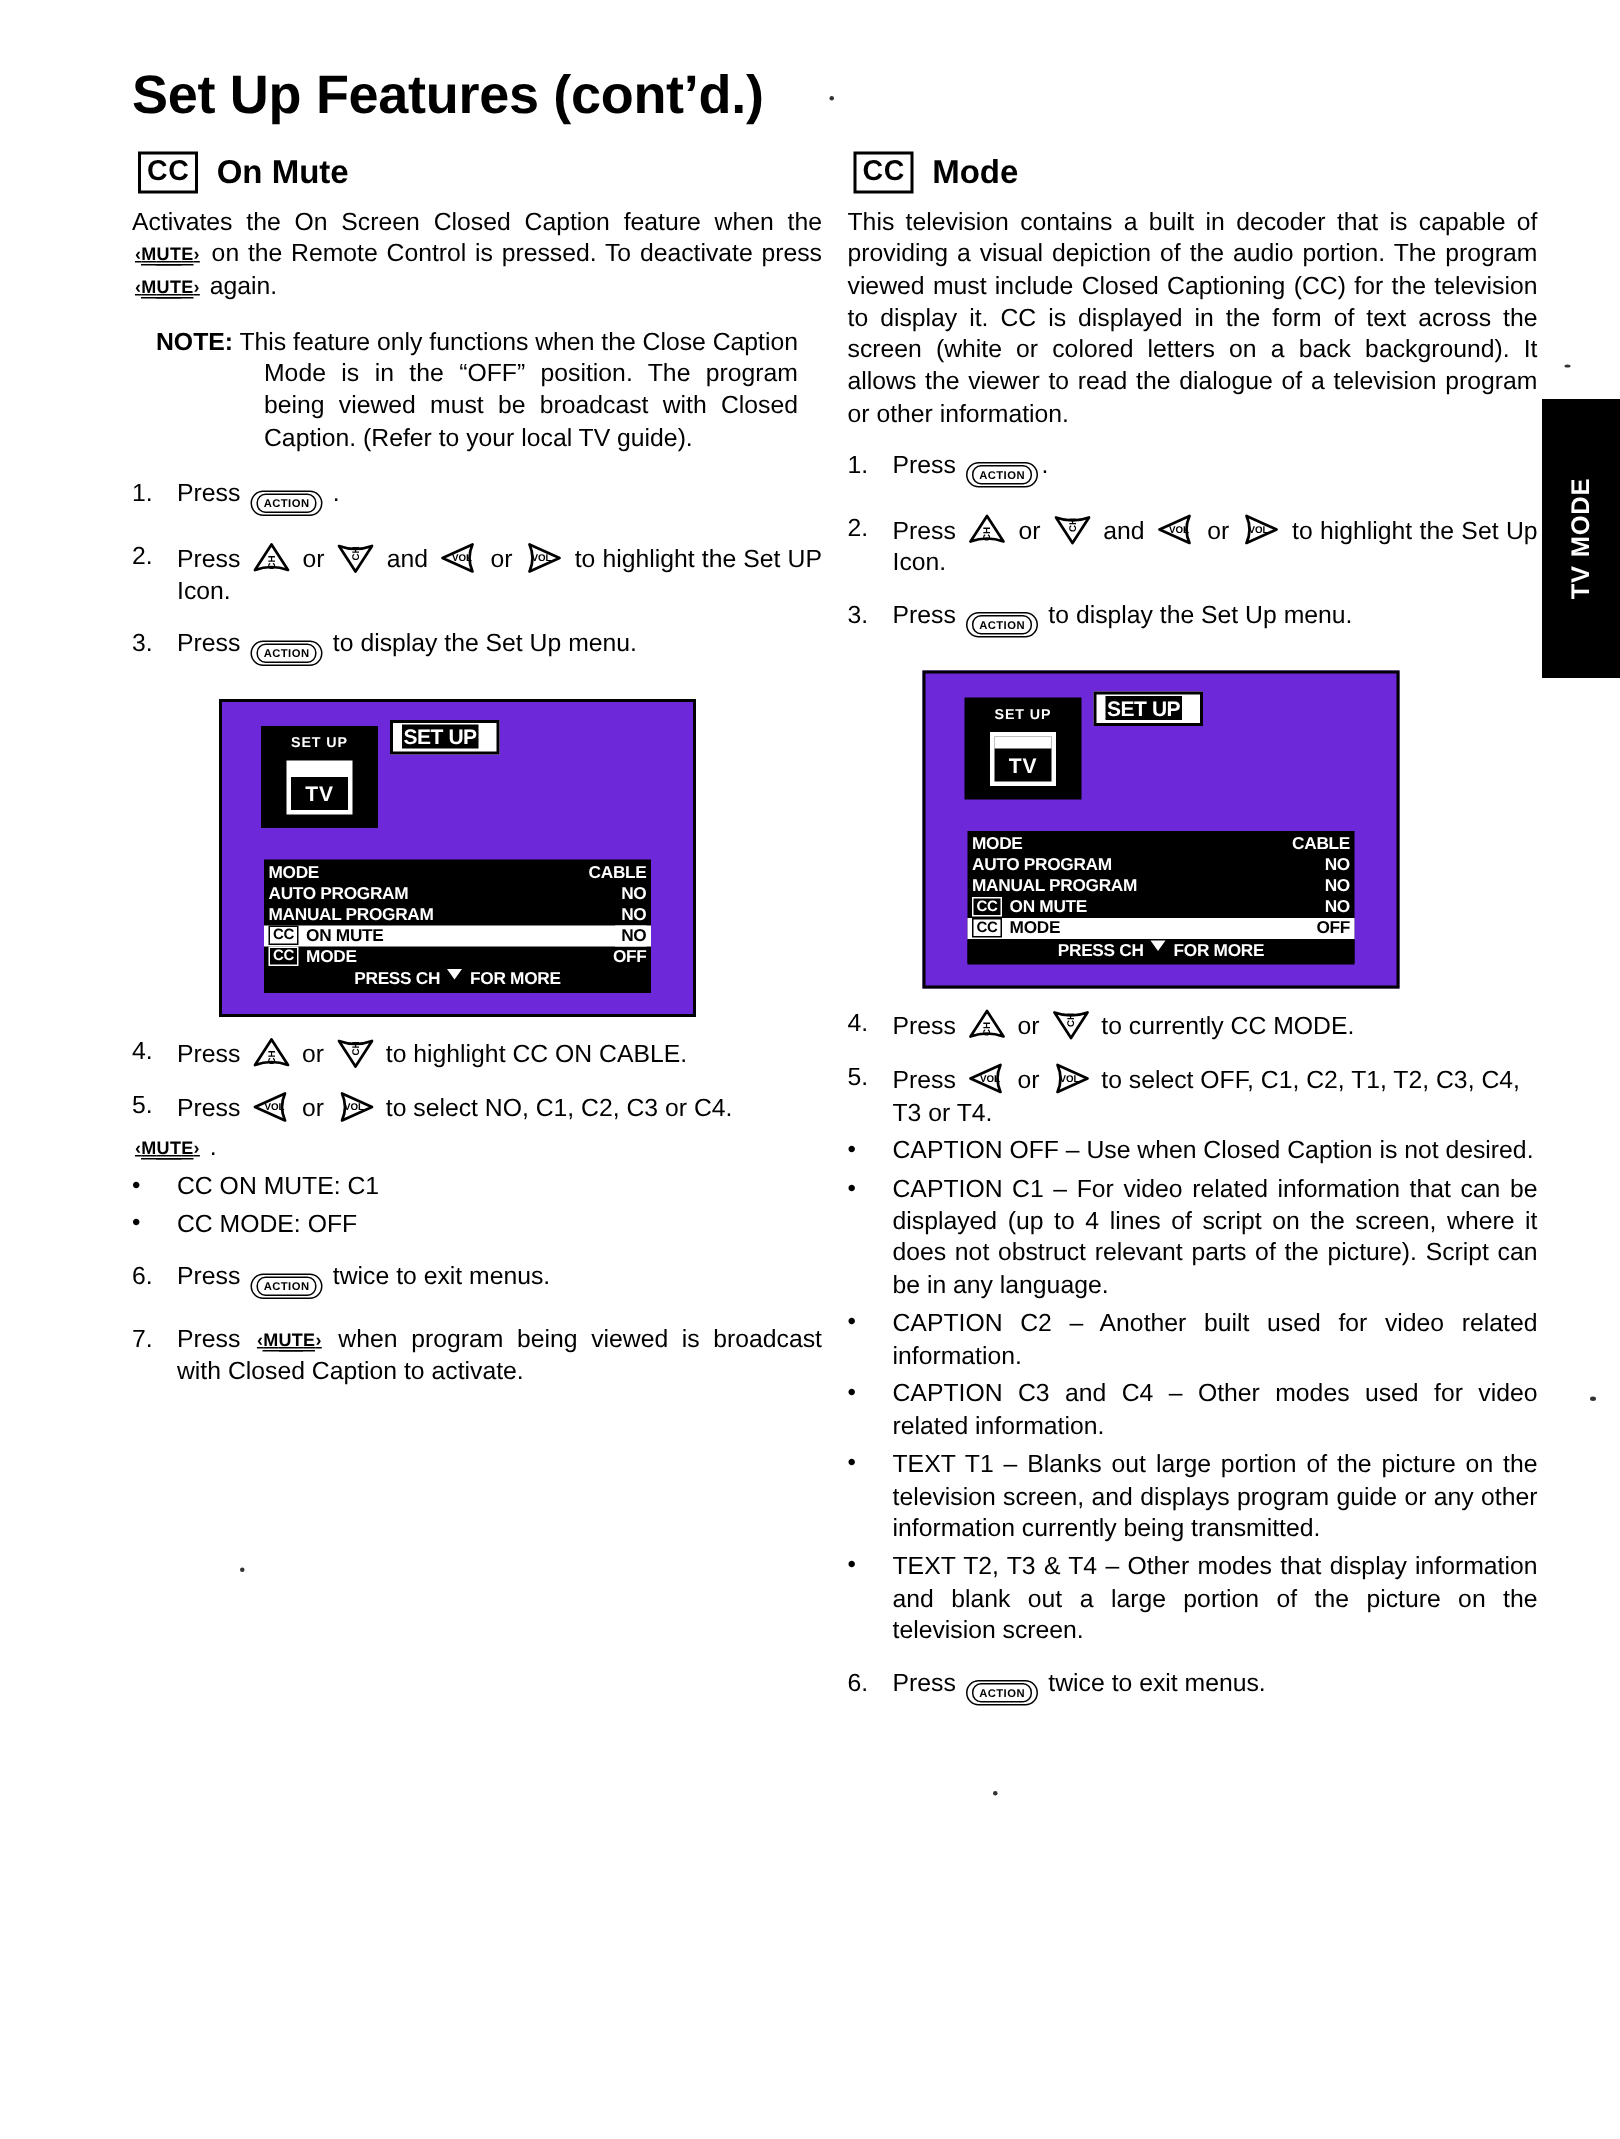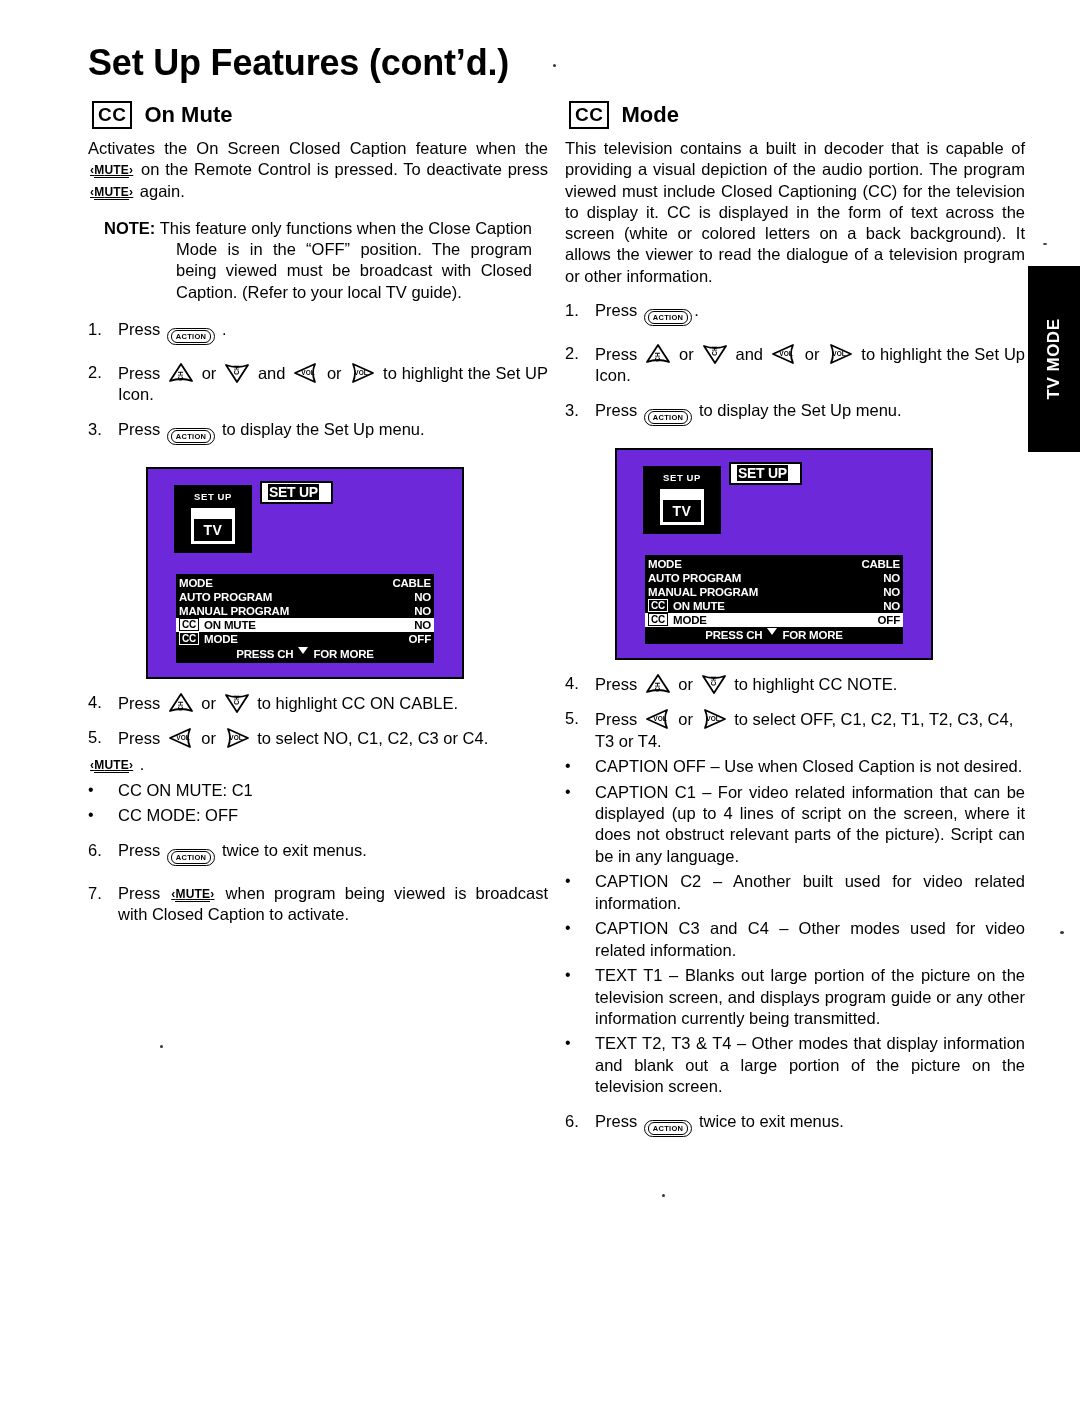--- a/index.html
+++ b/index.html
@@ -574,21 +574,21 @@
 
     <ul class="steps">
       <li class="step">
         <span class="step-num">4.</span>
         <span class="step-txt nojust"><span>Press </span><span class="key-arrow"><svg width="26" height="22" viewBox="0 0 26 22">
                 <path d="M13 2 L24 19 Q13 15 2 19 Z" fill="none" stroke="#000" stroke-width="1.8" stroke-linejoin="round"></path>
                 <text x="13" y="16" font-size="6.5" font-weight="bold" text-anchor="middle" font-family="Liberation Sans, sans-serif" transform="rotate(-90 13 14)">CH</text>
               </svg></span><span> or </span><span class="key-arrow"><svg width="26" height="22" viewBox="0 0 26 22">
                 <path d="M13 20 L2 3 Q13 7 24 3 Z" fill="none" stroke="#000" stroke-width="1.8" stroke-linejoin="round"></path>
                 <text x="13" y="10" font-size="6.5" font-weight="bold" text-anchor="middle" font-family="Liberation Sans, sans-serif" transform="rotate(-90 13 8)">CH</text>
-              </svg></span><span> to highlight CC NOTE.</span></span>
+              </svg></span><span> to currently CC MODE.</span></span>
       </li>
       <li class="step">
         <span class="step-num">5.</span>
         <span class="step-txt nojust"><span>Press </span><span class="key-arrow"><svg width="26" height="22" viewBox="0 0 26 22">
                 <path d="M2 11 L22 2 Q18 11 22 20 Z" fill="none" stroke="#000" stroke-width="1.8" stroke-linejoin="round"></path>
                 <text x="15" y="13" font-size="6.5" font-weight="bold" text-anchor="middle" font-family="Liberation Sans, sans-serif">VOL</text>
               </svg></span><span> or </span><span class="key-arrow"><svg width="26" height="22" viewBox="0 0 26 22">
                 <path d="M24 11 L4 2 Q8 11 4 20 Z" fill="none" stroke="#000" stroke-width="1.8" stroke-linejoin="round"></path>
                 <text x="12" y="13" font-size="6.5" font-weight="bold" text-anchor="middle" font-family="Liberation Sans, sans-serif">VOL</text>
               </svg></span><span> to select OFF, C1, C2, T1, T2, C3, C4, T3 or T4.</span></span>

